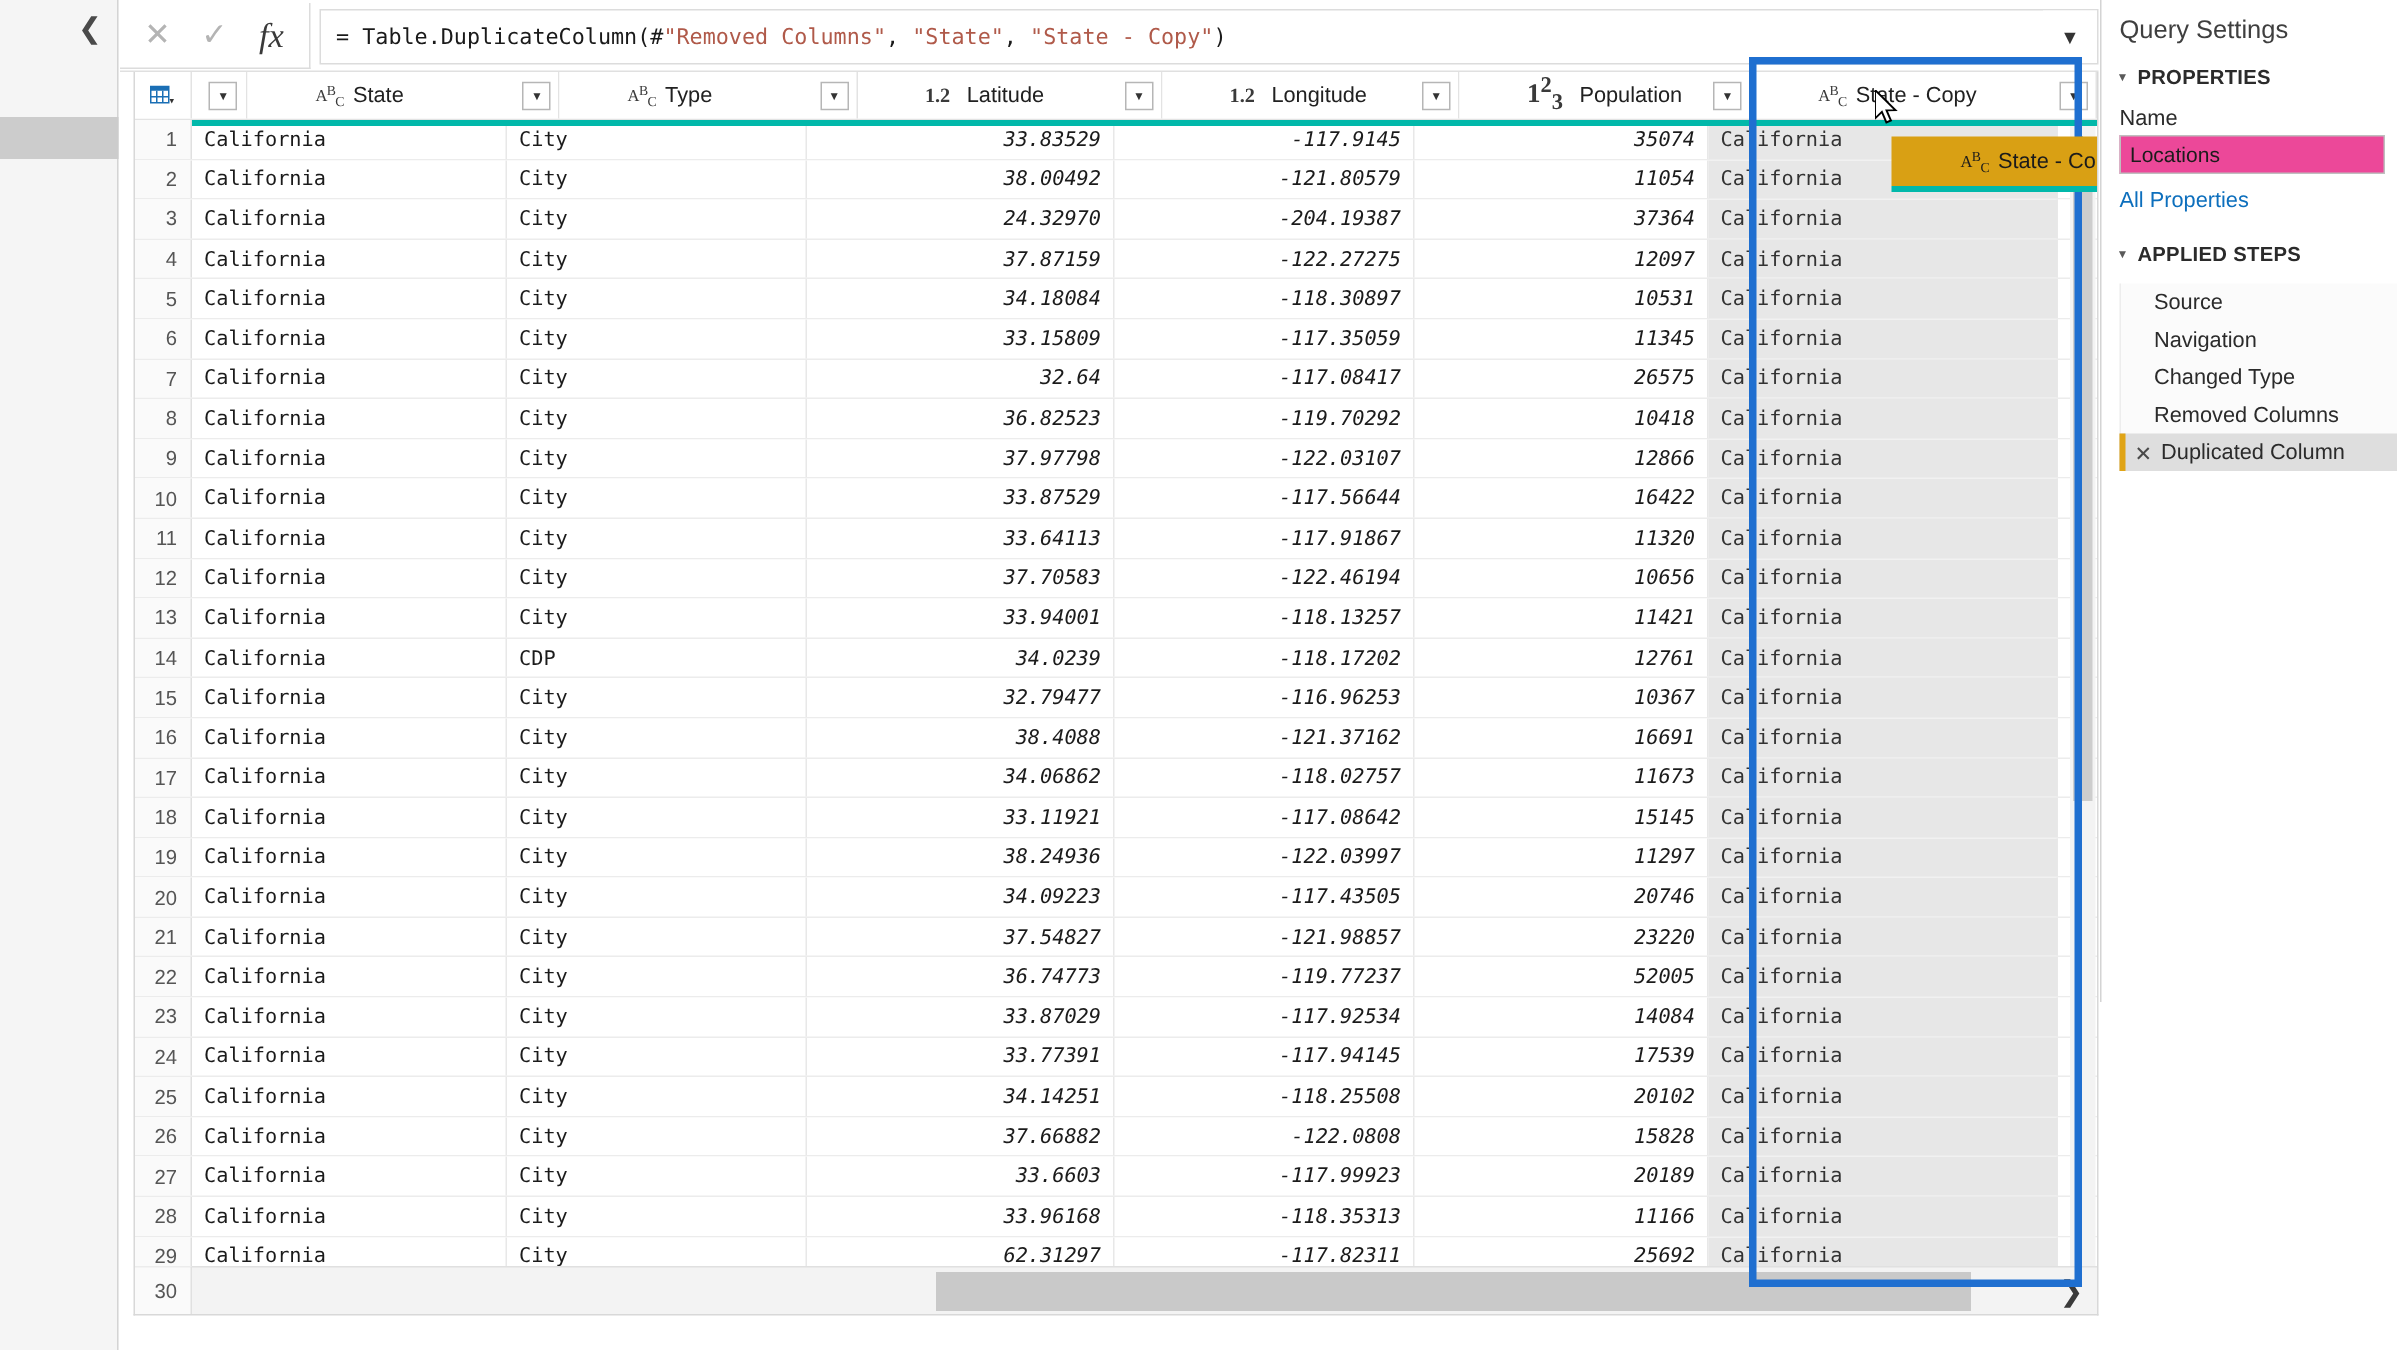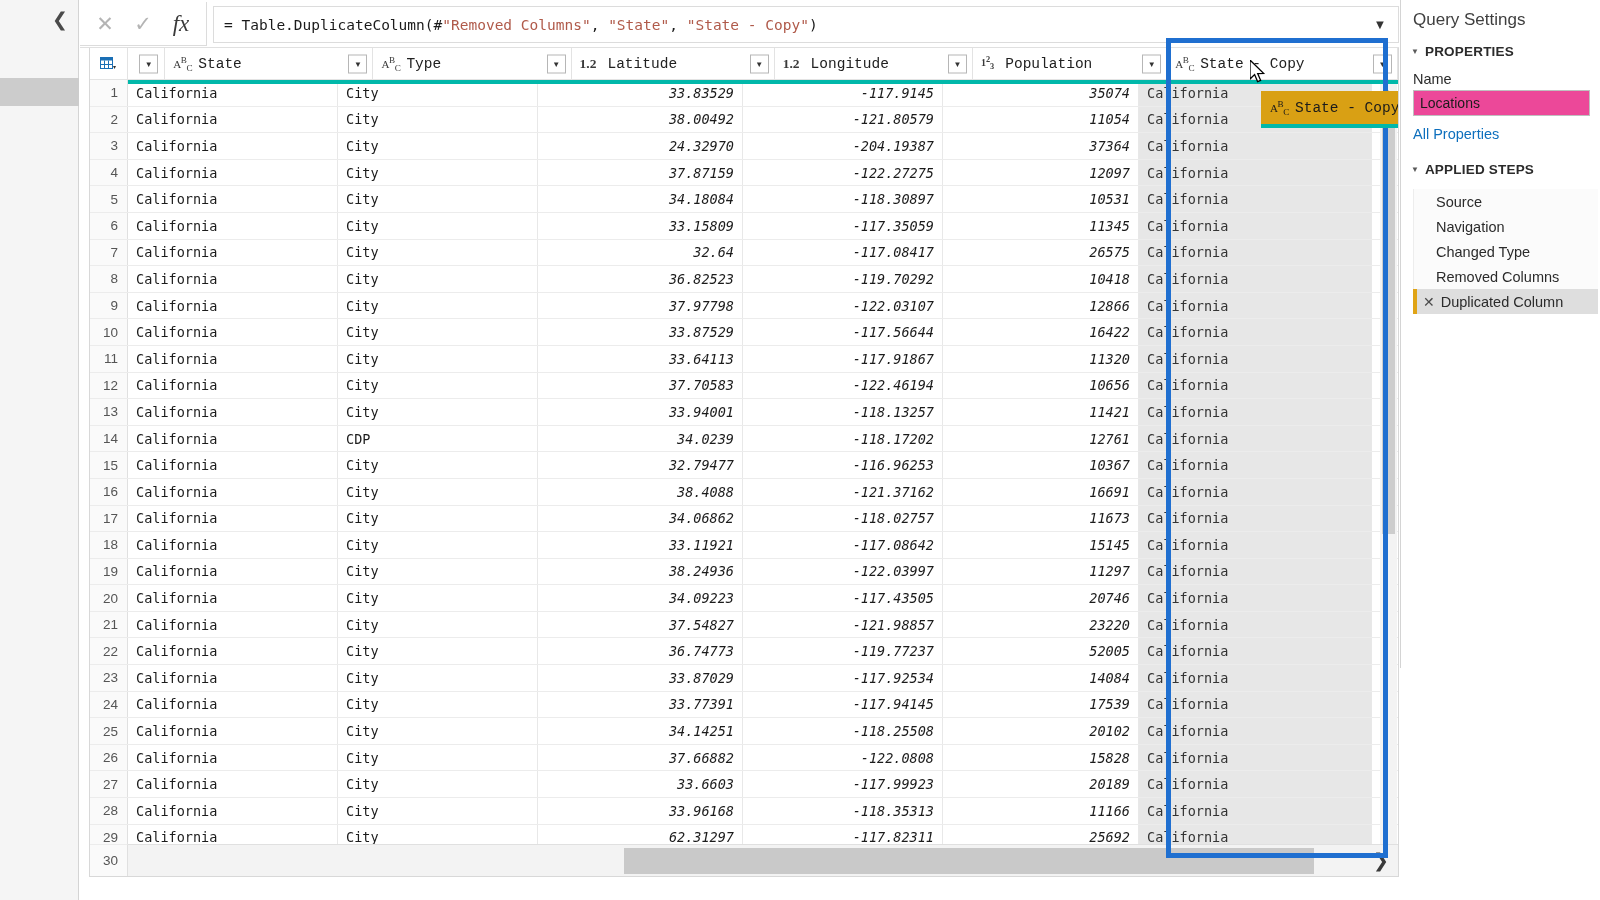--- a/index.html
+++ b/index.html
@@ -101,24 +101,25 @@
     background: #fff;
     overflow: hidden;
     cursor: pointer;
   }
   .hdr-cell.corner { width: 38px; justify-content: center; padding-left: 0; }
   .hdr-cell.rownum { width: 38px; padding-left: 0; justify-content: center; }
   .type-ico {
     font-size: 11px; color: #3a3a3a; margin-right: 6px;
     font-family: "Liberation Serif", serif; white-space: nowrap;
     letter-spacing: -0.4px;
+    margin-left: 37px;
   }
   .type-ico.num12 { font-size: 13.5px; font-weight: 600; letter-spacing: 0; }
-  .type-ico.num123 { font-size: 10px; font-weight: 600; letter-spacing: 0; }
-  .hdr-label { font-size: 14.5px; color: #212121; white-space: nowrap; font-family: Liberation Mono, monospace; }
+  .type-ico.num123 { font-size: 18px; font-weight: 600; letter-spacing: 0; }
+  .hdr-label { font-size: 14.5px; color: #212121; white-space: nowrap; }
   .hdr-drop {
     position: absolute; right: 5px; top: 50%; transform: translateY(-50%);
     width: 19px; height: 19px;
     border: 1px solid #b6b6b6; background: #fff;
     display: flex; align-items: center; justify-content: center;
     font-size: 8px; color: #333; cursor: pointer;
   }
   
   .teal-bar {
     position: absolute; left: 38px; top: 32px;

